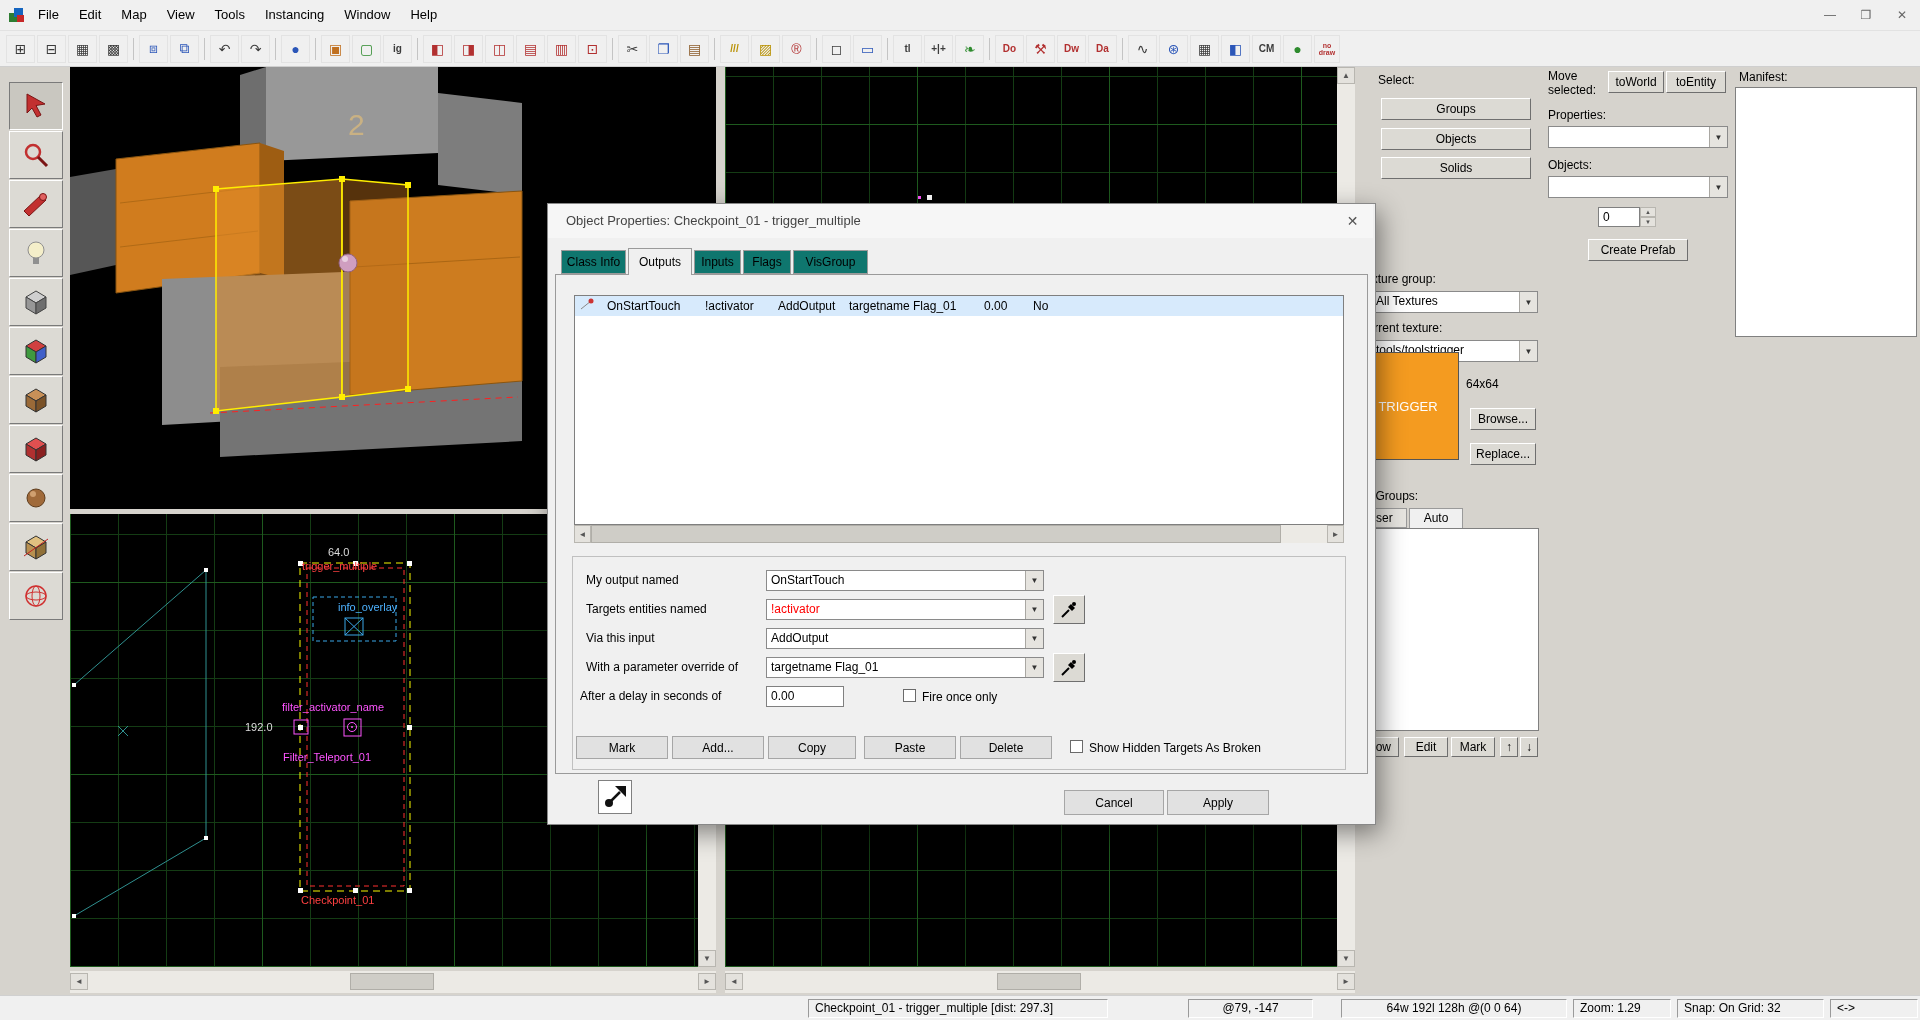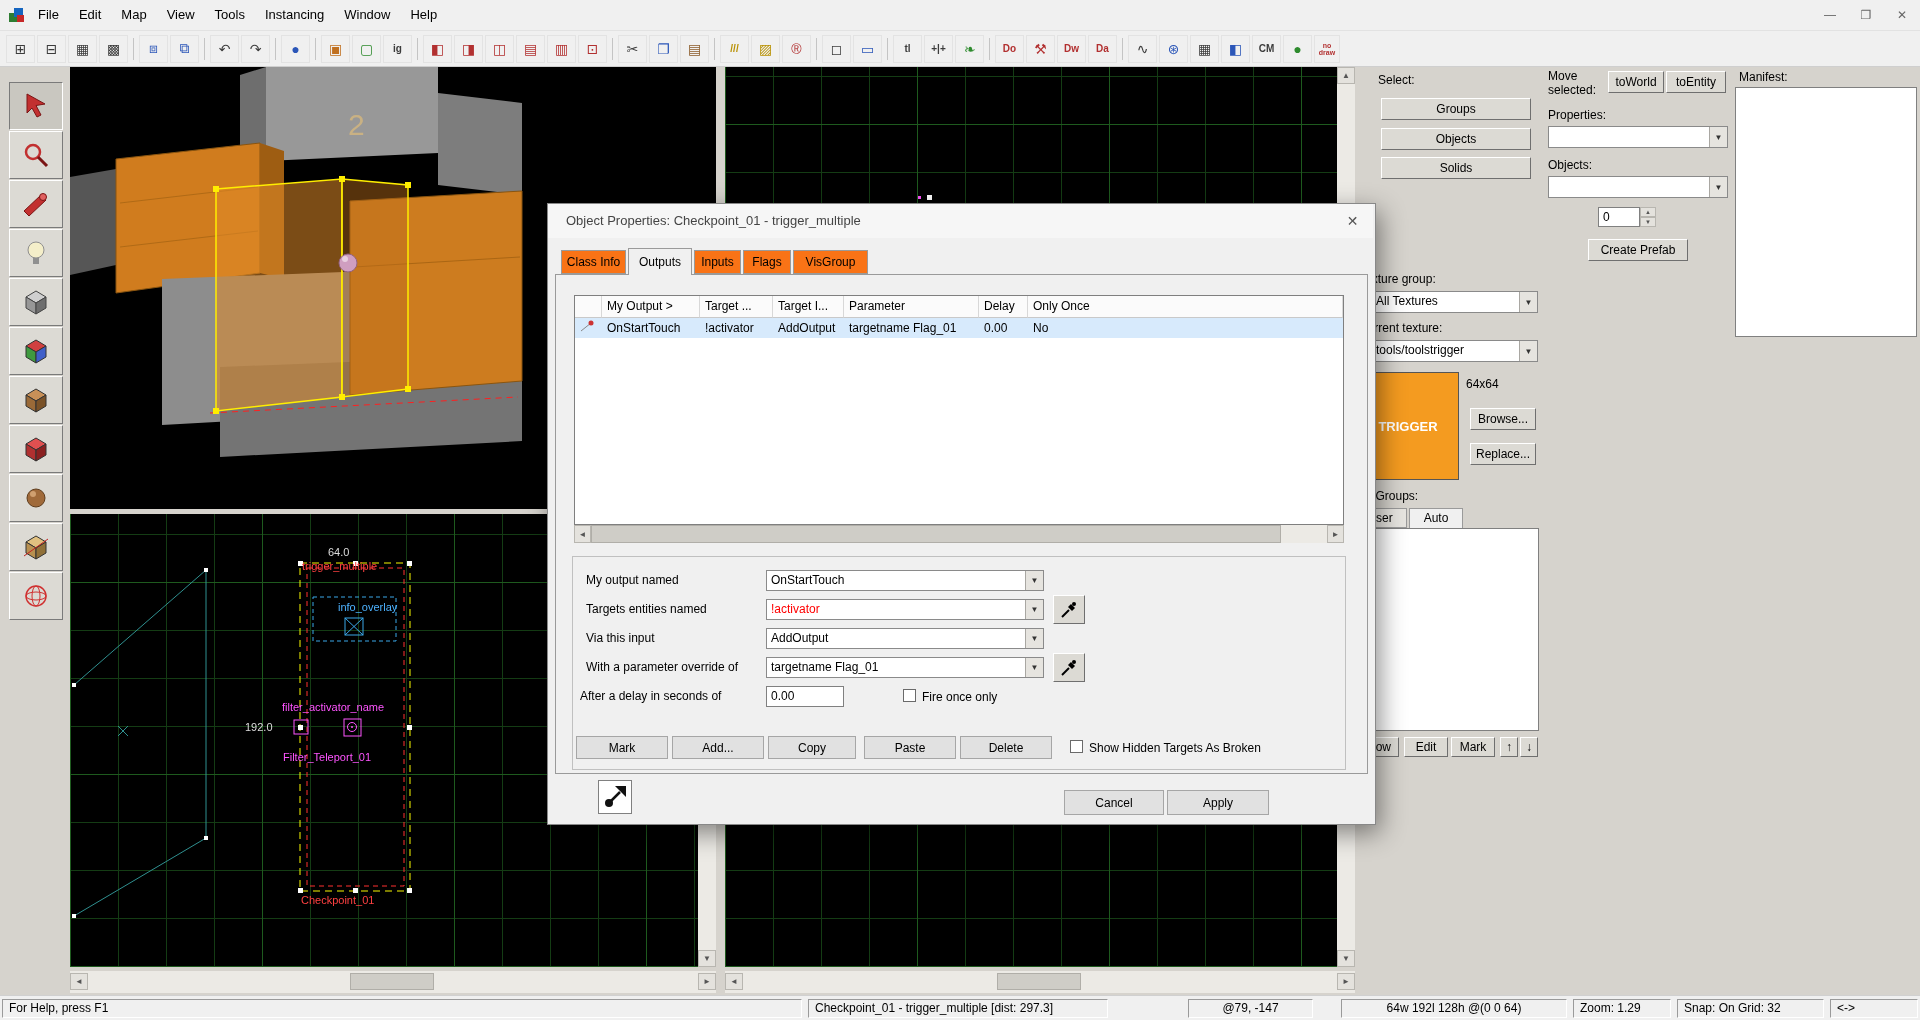--- a/index.html
+++ b/index.html
@@ -37,21 +37,21 @@
   .btn{position:absolute;background:#e1e1e1;border:1px solid #a6a6a6;font-size:12px;display:flex;align-items:center;justify-content:center;box-sizing:border-box;white-space:nowrap}
   .btn3{position:absolute;background:#dcdad4;border:1px solid;border-color:#fff #6f6f6f #6f6f6f #fff;font-size:12px;display:flex;align-items:center;justify-content:center;box-sizing:border-box;white-space:nowrap}
   .lbl{position:absolute;font-size:12px;white-space:nowrap}
   .sunk{position:absolute;background:#fff;border:1px solid #808080;box-sizing:border-box}
   .combo{position:absolute;background:#fff;border:1px solid #8a8a8a;box-sizing:border-box}
   .combo .v{position:absolute;left:4px;top:0;line-height:19px;font-size:12px;white-space:nowrap}
   .combo::after{content:"▼";position:absolute;right:0;top:0;bottom:0;width:17px;background:#e6e4df;border-left:1px solid #a9a7a2;font-size:8px;color:#333;display:flex;align-items:center;justify-content:center}
   .cb{position:absolute;width:13px;height:13px;background:#fff;border:1px solid #6a6a6a;box-sizing:border-box}
   
   #dialog{position:absolute;left:547px;top:203px;width:827px;height:620px;background:#f0f0f0;border:1px solid #888;box-shadow:4px 8px 24px rgba(0,0,0,.45);z-index:60}
-  .tab{position:absolute;background:#f97316;border:1px solid #9a9a9a;font-size:12px;text-align:center;box-sizing:border-box}
+  .tab{position:absolute;background:#0f766e;border:1px solid #9a9a9a;font-size:12px;text-align:center;box-sizing:border-box}
   .tab.on{background:#f0f0f0;border-bottom:none;z-index:3}
   .th{background:#fbfbfb;border-right:1px solid #d8d8d8;border-bottom:1px solid #c9c9c9;font-size:12px;line-height:21px;padding-left:5px;box-sizing:border-box;white-space:nowrap;overflow:hidden}
   .td{font-size:12px;line-height:20px;padding-left:5px;box-sizing:border-box;white-space:nowrap;overflow:hidden}
   
   #statusbar{position:absolute;left:0;top:995px;width:1920px;height:25px;background:#f0f0f0;border-top:1px solid #d0d0d0;box-sizing:border-box}
   .seg{position:absolute;top:3px;height:19px;box-sizing:border-box;border:1px solid;border-color:#9a9a9a #fff #fff #9a9a9a;background:#f0f0f0;font-size:12px;line-height:15px;padding:1px 6px;white-space:nowrap;overflow:hidden}
 </style>
 </head>
 <body>
 
@@ -314,21 +314,21 @@
 <div class="btn3" style="left:1381px;top:157px;width:150px;height:22px">Solids</div>
 
 <span class="lbl" style="left:1359px;top:272px">Texture group:</span>
 <div class="combo" style="left:1371px;top:291px;width:167px;height:22px">
   <span class="v">All Textures</span>
 </div>
 <span class="lbl" style="left:1359px;top:321px">Current texture:</span>
 <div class="combo" style="left:1371px;top:340px;width:167px;height:22px">
   <span class="v">tools/toolstrigger</span>
 </div>
-<div class="a" style="left:1357px;top:372px;width:100px;height:106px;background:#f49b20;border:1px solid #555;display:flex;align-items:center;justify-content:center;color:#fff;font-weight:bold;font-size:13px">
+<div class="a" style="left:1357px;top:352px;width:100px;height:106px;background:#f49b20;border:1px solid #555;display:flex;align-items:center;justify-content:center;color:#fff;font-weight:normal;font-size:13px">
   <span>TRIGGER</span>
 </div>
 <span class="lbl" style="left:1466px;top:377px">64x64</span>
 <div class="btn3" style="left:1470px;top:408px;width:66px;height:22px">Browse...</div>
 <div class="btn3" style="left:1470px;top:443px;width:66px;height:22px">Replace...</div>
 
 <span class="lbl" style="left:1359px;top:489px">VisGroups:</span>
 <div class="a" style="left:1353px;top:508px;width:54px;height:20px;background:#e7e5e0;border:1px solid #9a9a9a;text-align:center;line-height:18px;box-sizing:border-box">User</div>
 <div class="a" style="left:1409px;top:508px;width:54px;height:20px;background:#f0f0f0;border:1px solid #9a9a9a;border-bottom:none;text-align:center;line-height:18px;box-sizing:border-box">Auto</div>
 <div class="sunk" style="left:1353px;top:528px;width:186px;height:203px"></div>
@@ -364,29 +364,20 @@
 
   <div class="tab" style="left:13px;top:46px;width:65px;height:24px;line-height:23px">Class Info</div>
   <div class="tab on" style="left:80px;top:44px;width:64px;height:27px;line-height:26px">Outputs</div>
   <div class="tab" style="left:146px;top:46px;width:47px;height:24px;line-height:23px">Inputs</div>
   <div class="tab" style="left:195px;top:46px;width:48px;height:24px;line-height:23px">Flags</div>
   <div class="tab" style="left:245px;top:46px;width:75px;height:24px;line-height:23px">VisGroup</div>
 
   <div class="a" style="left:7px;top:70px;width:813px;height:500px;border:1px solid #9a9a9a;background:#f0f0f0;box-sizing:border-box"></div>
 
   <div class="sunk" style="left:26px;top:91px;width:770px;height:230px;border-color:#7f7f7f">
-    <div style="display:flex;height:22px">
-      <div class="th" style="width:27px"></div>
-      <div class="th" style="width:98px">My Output &gt;</div>
-      <div class="th" style="width:73px">Target ...</div>
-      <div class="th" style="width:71px">Target I...</div>
-      <div class="th" style="width:135px">Parameter</div>
-      <div class="th" style="width:49px">Delay</div>
-      <div class="th" style="flex:1">Only Once</div>
-    </div>
     <div style="display:flex;height:20px;background:#d7eafc">
       <div class="td" style="width:27px;padding-left:3px">
         <svg width="20" height="16">
             <line x1="3" y1="13" x2="13" y2="5" stroke="#888"></line>
             <circle cx="13" cy="5" r="2.5" fill="#c33"></circle>
           </svg>
       </div>
       <div class="td" style="width:98px">OnStartTouch</div>
       <div class="td" style="width:73px">!activator</div>
       <div class="td" style="width:71px">AddOutput</div>
@@ -456,20 +447,19 @@
         <circle cx="7" cy="19" r="4" fill="#111"></circle>
         <line x1="9" y1="17" x2="18" y2="8" stroke="#111" stroke-width="2.5"></line>
         <polygon points="13,2 24,2 24,13" fill="#111"></polygon>
       </svg>
   </div>
   <div class="btn" style="left:516px;top:586px;width:100px;height:25px">Cancel</div>
   <div class="btn" style="left:619px;top:586px;width:102px;height:25px">Apply</div>
 </div>
 
 <div id="statusbar">
-  <div class="seg" style="left:2px;width:800px">For Help, press F1</div>
   <div class="seg" style="left:808px;width:300px">Checkpoint_01 - trigger_multiple  [dist: 297.3]</div>
   <div class="seg" style="left:1188px;width:125px;text-align:center">@79, -147</div>
   <div class="seg" style="left:1341px;width:226px;text-align:center">64w 192l 128h @(0 0 64)</div>
   <div class="seg" style="left:1573px;width:98px">Zoom: 1.29</div>
   <div class="seg" style="left:1677px;width:147px">Snap: On Grid: 32</div>
   <div class="seg" style="left:1830px;width:88px">&lt;-&gt;</div>
 </div>
 
 </body></html>

